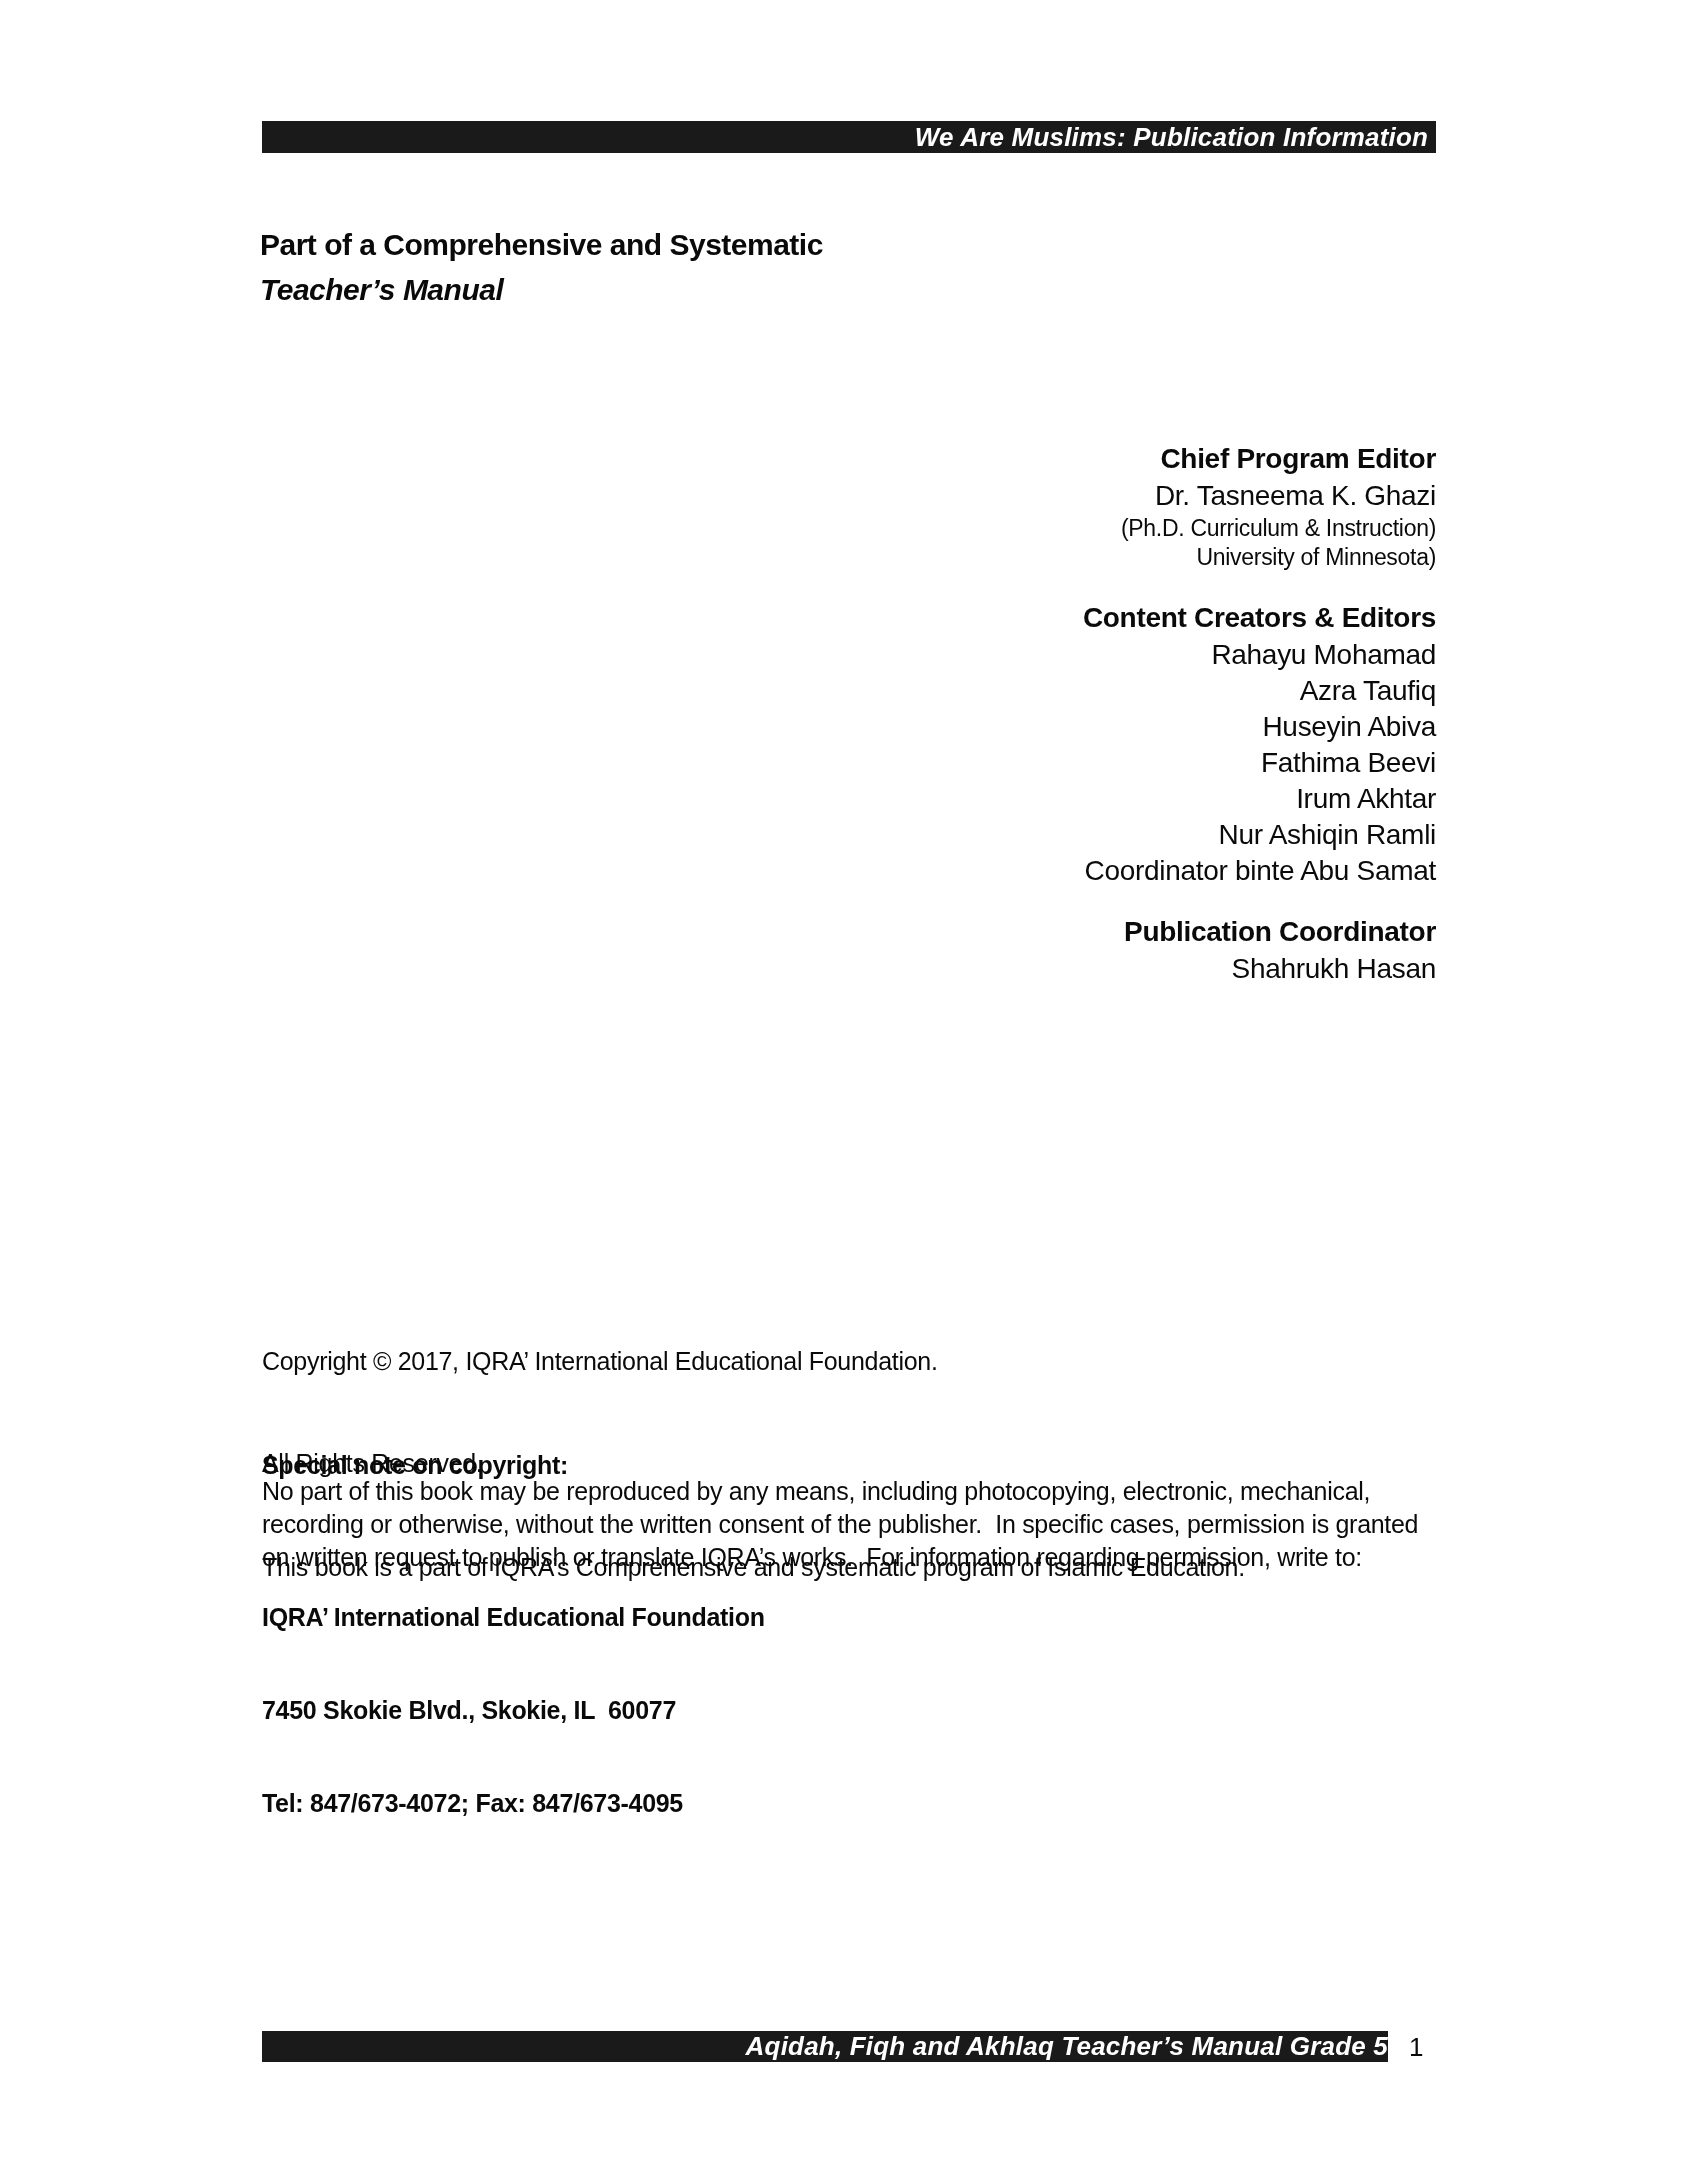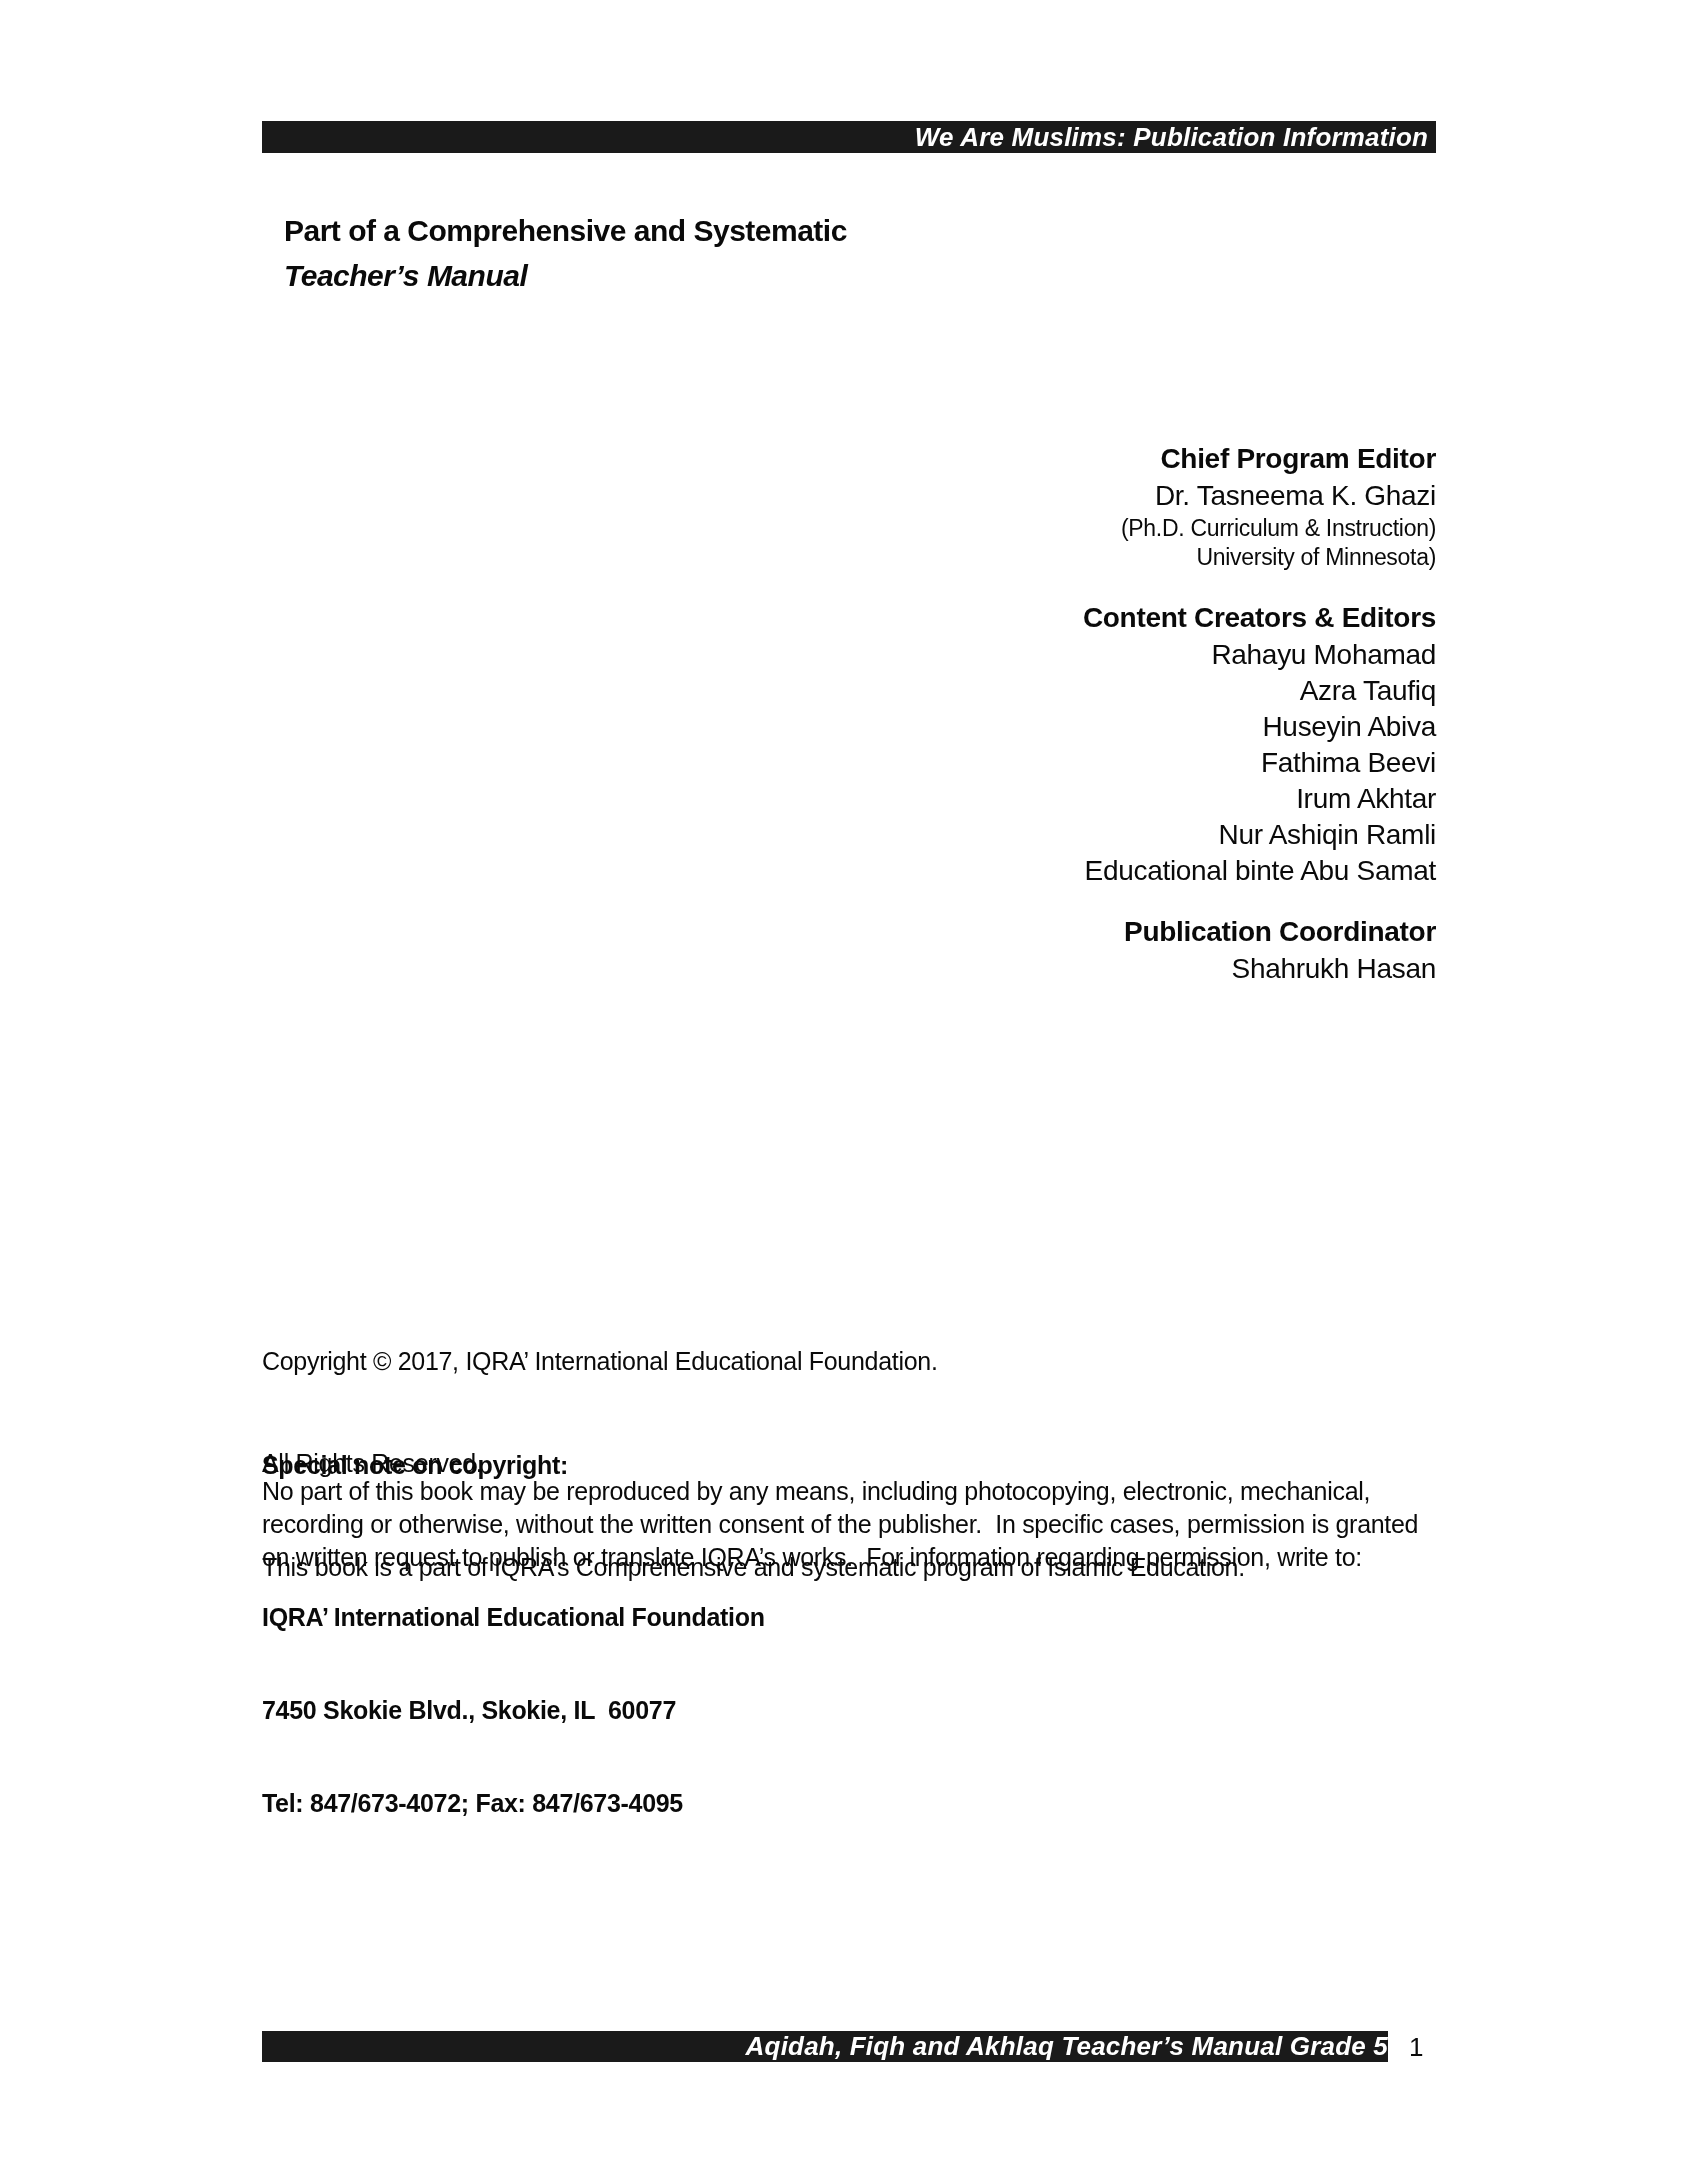--- a/index.html
+++ b/index.html
@@ -33,26 +33,25 @@
     justify-content: flex-end;
     padding-right: 7.8px;
   }
   .band.bottom {
     top: 2031px; left: 262px; width: 1126px; height: 31px;
     justify-content: flex-end;
     padding-left: 27px;
   }
   .title-block {
     position: absolute;
-    top: 208px; left: 260px;
+    top: 222px; left: 260px;
     font-size: 30px;
     font-weight: bold;
     line-height: 45px;
     letter-spacing: -0.5px;
-    margin-left: 24px;
   }
   .title-block .italic-line { font-style: italic; }
   .right-col {
     position: absolute;
     right: 262px;
     text-align: right;
     font-size: 28px;
     letter-spacing: -0.3px;
   }
   .chief-block { top: 439px; }
@@ -119,21 +118,21 @@
   </div>
 
   <div class="right-col creators-block">
     <div class="rc-heading">Content Creators &amp; Editors</div>
     <div class="rc-line">Rahayu Mohamad</div>
     <div class="rc-line">Azra Taufiq</div>
     <div class="rc-line">Huseyin Abiva</div>
     <div class="rc-line">Fathima Beevi</div>
     <div class="rc-line">Irum Akhtar</div>
     <div class="rc-line">Nur Ashiqin Ramli</div>
-    <div class="rc-line">Educational binte Abu Samat</div>
+    <div class="rc-line">Coordinator binte Abu Samat</div>
   </div>
 
   <div class="right-col coordinator-block">
     <div class="rc-heading">Publication Coordinator</div>
     <div class="rc-line">Shahrukh Hasan</div>
   </div>
 
   <div class="left-text copyright-block">
     <div>Copyright © 2017, IQRA’ International Educational Foundation.</div>
     <div>All Rights Reserved.</div>

